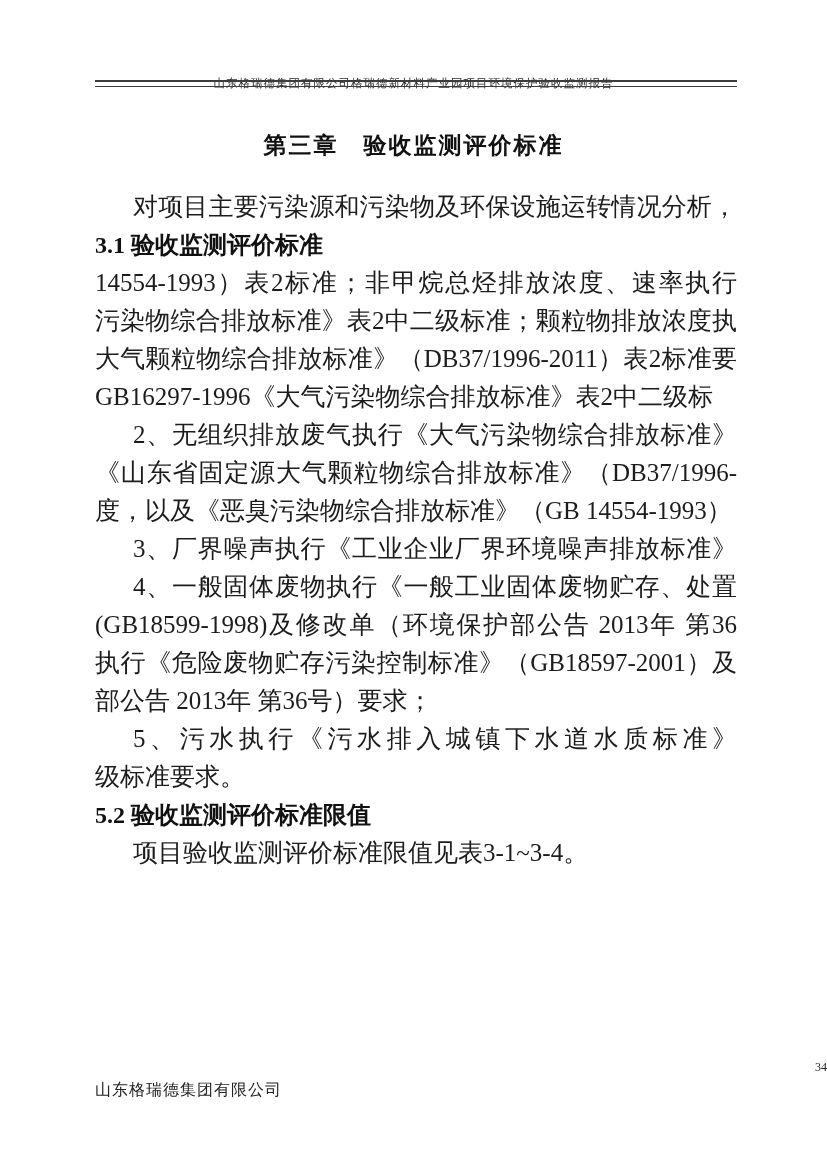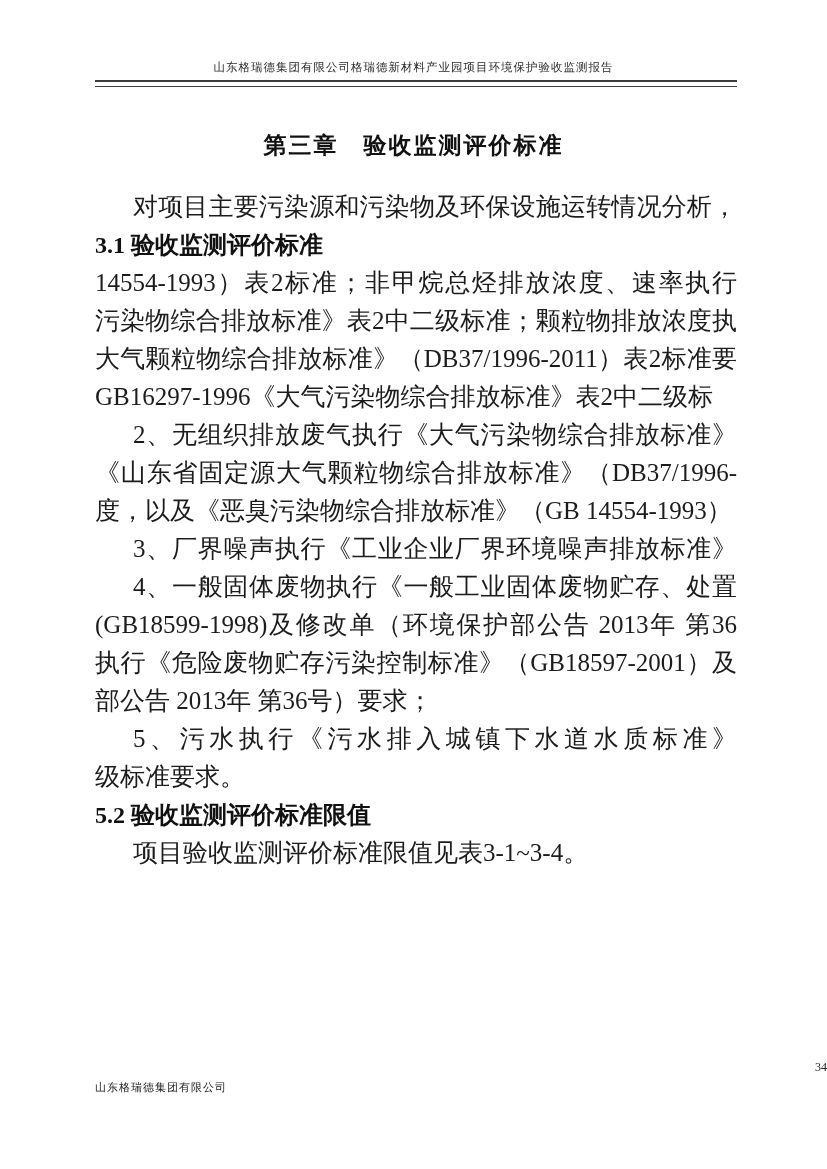--- a/index.html
+++ b/index.html
@@ -5,21 +5,21 @@
   html,body { margin:0; padding:0; background:#ffffff; }
   .page {
     position:relative;
     width:827px; height:1169px;
     background:#ffffff;
     color:#1c1c1c;
     font-family:"Liberation Serif","DejaVu Serif",serif;
     overflow:hidden;
   }
   .header-title {
-    position:absolute; top:60px; left:0; width:100%;
+    position:absolute; top:76px; left:0; width:100%;
     text-align:center;
     font-size:11.5px; letter-spacing:1px; color:#2b2b2b;
   }
   .header-rule {
     position:absolute; top:80px; left:95px; right:90px;
     height:4px;
     border-top:2px solid #3c3c3c;
     border-bottom:1px solid #3c3c3c;
   }
   .chapter-title {
@@ -36,21 +36,21 @@
   }
   .j  { text-align:justify; text-align-last:justify; }
   .ind { text-indent:38px; }
   .hd { font-weight:bold; font-size:24px; color:#111; }
   .page-number {
     position:absolute; top:1060px; left:0; width:100%;
     text-align:right; font-size:12px; color:#222;
   }
   .footer-company {
     position:absolute; top:1080px; left:95px;
-    font-size:11px; letter-spacing:1px; color:#222;
+    font-size:16px; letter-spacing:1px; color:#222;
   }
 </style>
 </head>
 <body>
 
 <div class="page">
 
   <div class="header-title">山东格瑞德集团有限公司格瑞德新材料产业园项目环境保护验收监测报告</div>
   <div class="header-rule"></div>
 

